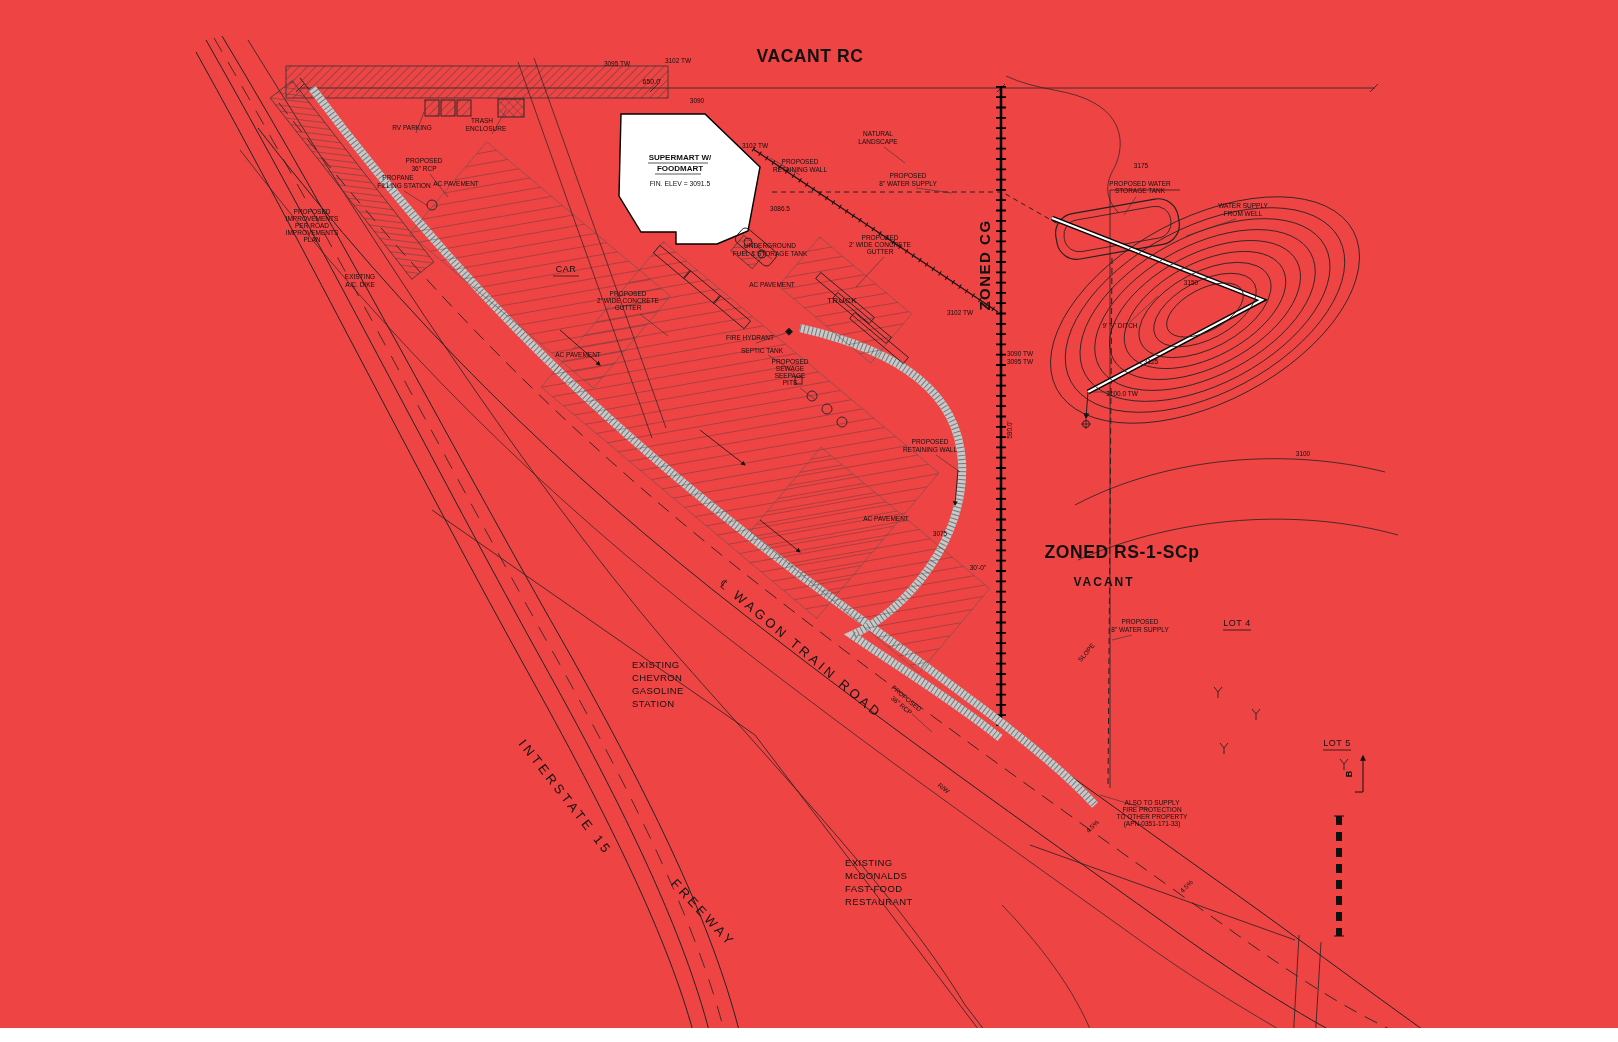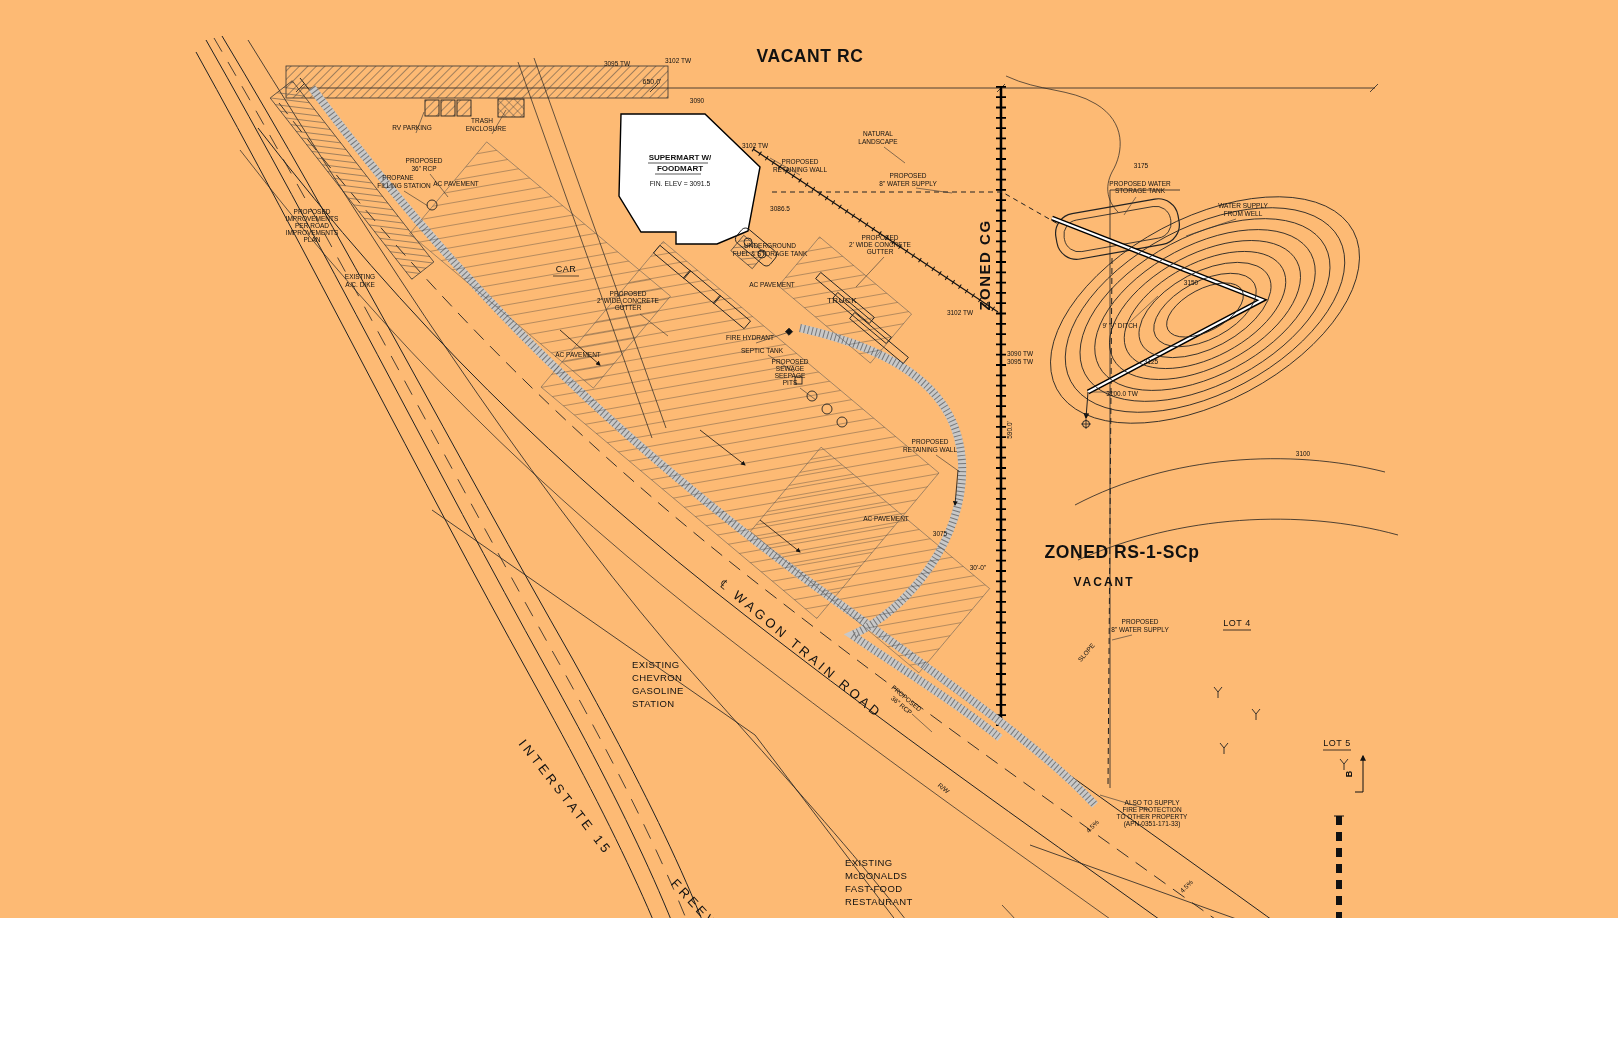--- a/index.html
+++ b/index.html
@@ -1,16 +1,16 @@
 <!DOCTYPE html>
 <html><head>
 <meta charset="utf-8">
 <style>
   html,body{margin:0;padding:0;background:#ffffff;}
-  .stage{position:relative;width:1618px;height:918px;background:#fdba74;overflow:hidden;
+  .stage{position:relative;width:1618px;height:1028px;background:#ef4444;overflow:hidden;
          font-family:"Liberation Sans",sans-serif;}
   svg{position:absolute;left:0;top:0;}
   svg text{font-family:"Liberation Sans",sans-serif;fill:#111;text-anchor:middle;}
   .xl{font-size:17.5px;font-weight:700;letter-spacing:.6px;}
   .lg{font-size:15px;font-weight:700;letter-spacing:1.5px;}
   .md{font-size:12px;font-weight:700;letter-spacing:2px;}
   .road{font-size:13px;letter-spacing:3.5px;}
   .lm{font-size:9.5px;letter-spacing:.4px;text-anchor:start;}
   .lot{font-size:9px;letter-spacing:.5px;}
   .b1{font-size:8px;font-weight:700;}

